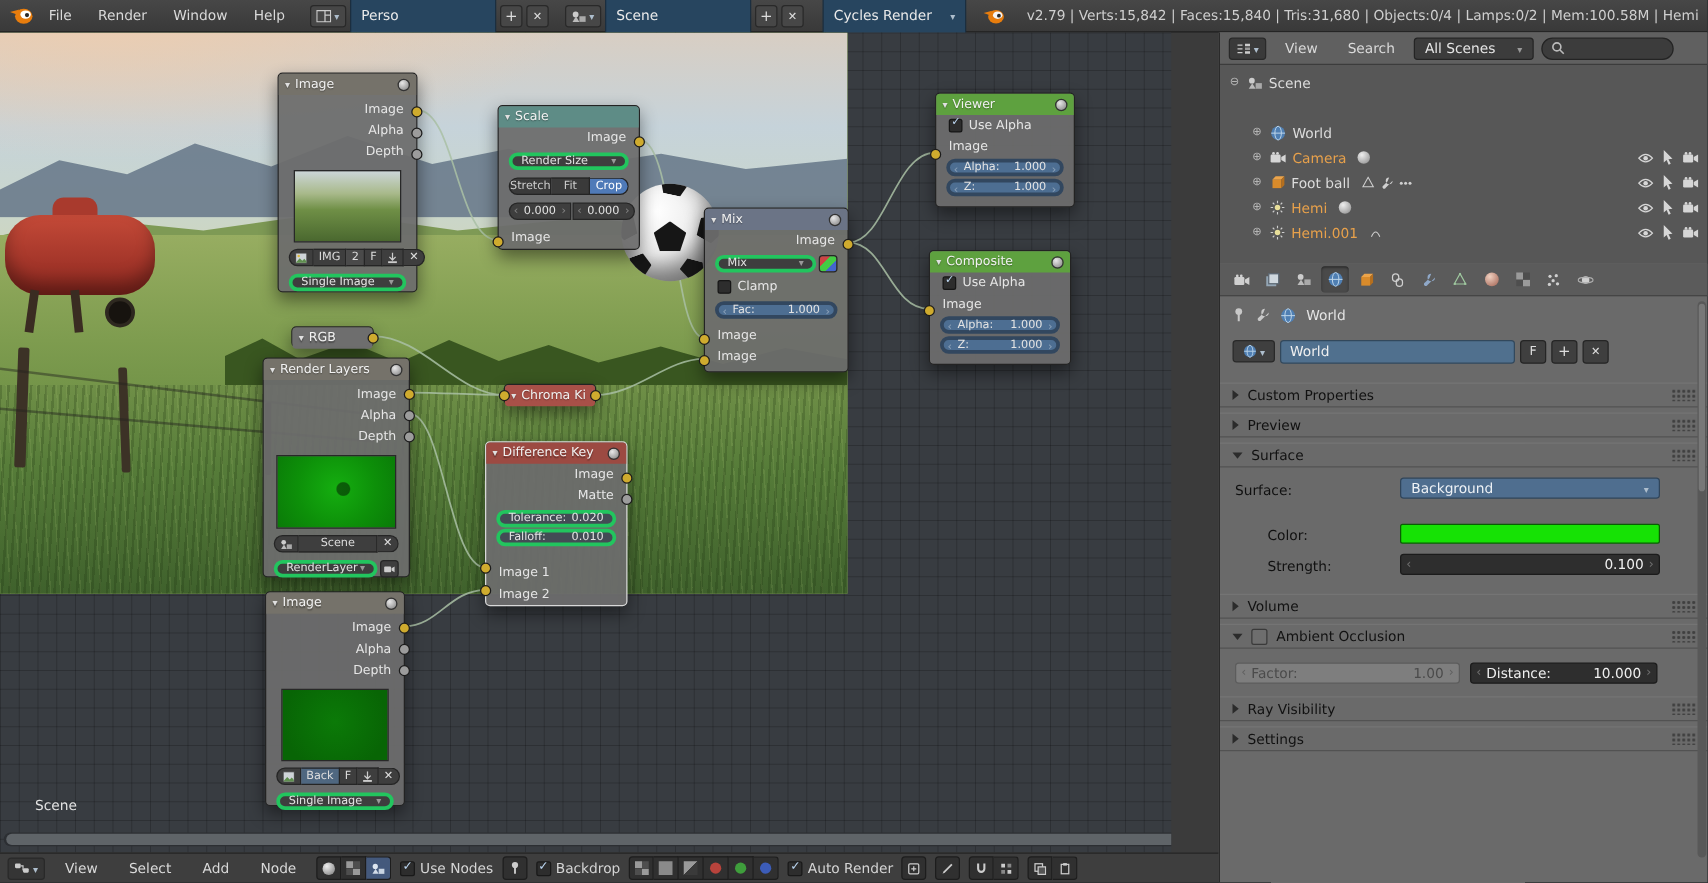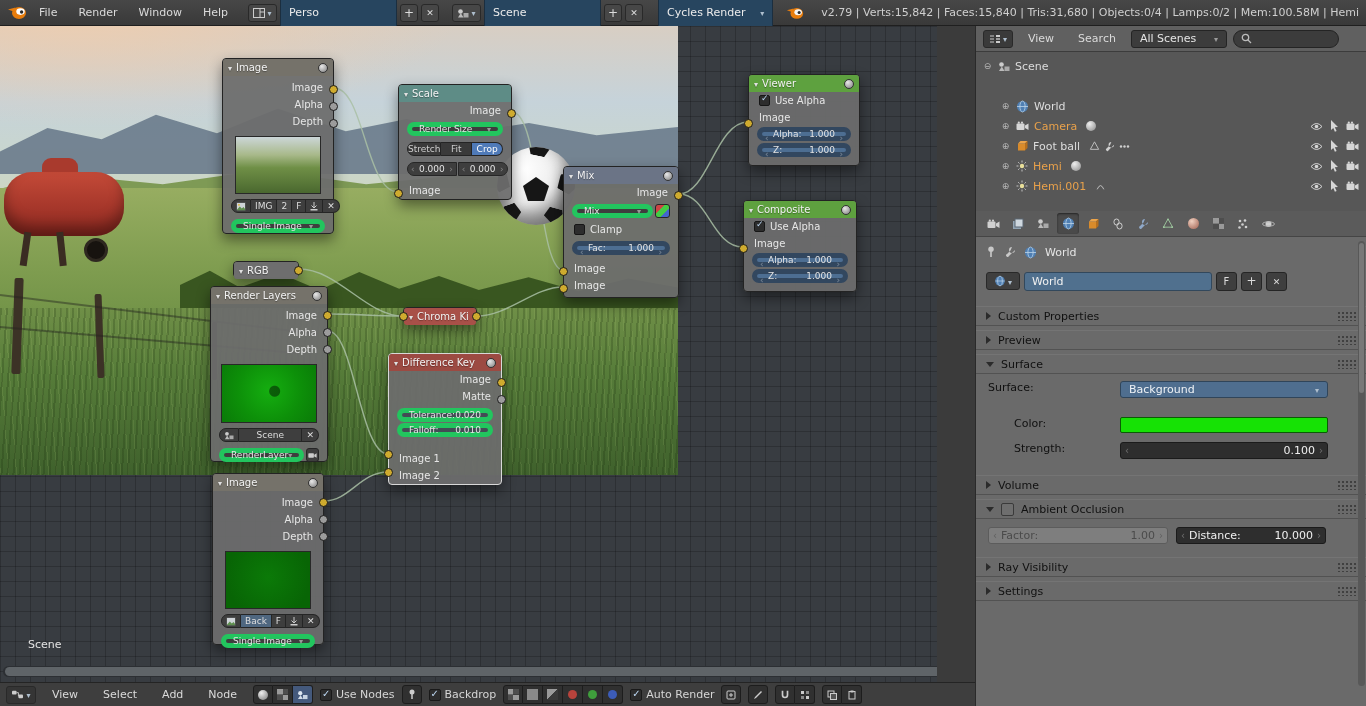--- a/index.html
+++ b/index.html
@@ -41,21 +41,21 @@
 .ball{position:absolute;left:497px;top:121px;width:78px;height:78px;border-radius:50%;overflow:hidden;background:radial-gradient(circle at 35% 28%,#ffffff,#ececec 45%,#bdbdbd 75%,#8f8f8f);box-shadow:inset -9px -11px 16px rgba(0,0,0,.35)}
 .pent{position:absolute;background:#161616;clip-path:polygon(50% 0%,100% 38%,81% 100%,19% 100%,0% 38%)}
 
 .node{position:absolute;display:flex;flex-direction:column;background:rgba(108,108,108,.94);border:1px solid #232323;border-radius:4px;box-shadow:0 6px 14px rgba(0,0,0,.45);font-size:10px;color:#e6e6e6}
 .node.sel{border-color:#d8d8d8}
 .nhead{height:17px;display:flex;align-items:center;gap:4px;padding:0 5px;border-radius:3px 3px 0 0;color:#f2f2f2;text-shadow:0 1px 1px rgba(0,0,0,.35);flex:none}
 .ntri::after{content:"▾";font-size:8px;color:#e0e0e0}
 .nsphere{margin-left:auto;width:10px;height:10px;border-radius:50%;background:radial-gradient(circle at 35% 30%,#e8e8e8,#7e7e7e);border:1px solid #333}
 .nrow{height:17px;display:flex;align-items:center;padding:0 10px;flex:none}
 .nout{justify-content:flex-end}
-.npill{height:14px;display:flex;align-items:center;background:#3e3e3e;border:5px solid #22c55e;border-radius:7px;margin:3px 8px;padding:0 7px;font-size:9px;color:#e3e3e3;flex:none}
+.npill{height:14px;display:flex;align-items:center;background:#3e3e3e;border:3px solid #22c55e;border-radius:7px;margin:3px 8px;padding:0 7px;font-size:9px;color:#e3e3e3;flex:none}
 .nslider{background:#4d6e92;border-color:#32475f}
 .numf{position:relative;padding:0 11px}
 .numf::before{content:"‹";position:absolute;left:3px;top:0;color:rgba(255,255,255,.35);font-size:9px;line-height:13px}
 .numf::after{content:"›";position:absolute;right:3px;top:0;color:rgba(255,255,255,.35);font-size:9px;line-height:13px}
 .mlauto{margin-left:auto}
 .ncheck{width:11px;height:11px;background:#2d2d2d;border:1px solid #161616;border-radius:2px;position:relative;flex:none}
 .ncheck.on::after{content:"✓";position:absolute;left:1px;top:-3px;font-size:9px;color:#bcd7f2}
 .optrow{display:flex;margin:3px 8px;flex:none}
 .optseg{flex:1;height:14px;background:#3a3a3a;border:1px solid #242424;border-left:0;color:#ccc;display:flex;align-items:center;justify-content:center;font-size:9px}
 .optseg:first-child{border-left:1px solid #242424;border-radius:7px 0 0 7px}
@@ -116,21 +116,21 @@
 .ptab{width:22px;height:21px;display:flex;align-items:center;justify-content:center;border-radius:3px}
 .ptab.on{background:#4a4a4a;box-shadow:inset 0 1px 2px rgba(0,0,0,.5)}
 .pbread{position:absolute;left:0;top:26px;width:391px;height:30px;display:flex;align-items:center;gap:8px;padding:0 10px;color:#e4e4e4}
 .pdb{position:absolute;left:0;top:56px;width:391px;height:28px;display:flex;align-items:center;gap:4px;padding:0 10px}
 .dbfield{width:188px;height:19px;background:#50708e;border:1px solid #32485c;border-radius:3px;display:flex;align-items:center;padding:0 7px;color:#f0f0f0}
 .pbtn{width:21px;height:19px;background:#3f3f3f;border:1px solid #252525;border-radius:3px;display:flex;align-items:center;justify-content:center;color:#ddd;font-size:10px}
 .phead{position:absolute;left:0;width:391px;height:20px;display:flex;align-items:center;gap:7px;padding:0 10px;color:#111;border-top:1px solid rgba(255,255,255,.07);border-bottom:1px solid rgba(0,0,0,.22)}
 .tri-r{width:0;height:0;border-left:5px solid #2b2b2b;border-top:4px solid transparent;border-bottom:4px solid transparent;flex:none}
 .tri-d{width:0;height:0;border-top:5px solid #2b2b2b;border-left:4px solid transparent;border-right:4px solid transparent;flex:none}
 .drag-dots{margin-left:auto;width:20px;height:10px;background-image:radial-gradient(rgba(0,0,0,.4) 1px,transparent 1.4px);background-size:4px 4px}
-.prow{position:absolute;left:0;width:352px;height:18px;display:flex;align-items:flex-start;padding-left:12px}
+.prow{position:absolute;left:0;width:352px;height:18px;display:flex;align-items:flex-end;padding-left:12px}
 .plabel{width:132px;color:#101010;flex:none}
 .plabel.ind{padding-left:26px}
 .pval{flex:1;display:flex}
 .pdd{flex:1;height:17px;background:#4f6e8f;border:1px solid #30455a;border-radius:3px;color:#eef2f6;display:flex;align-items:center;padding:0 8px}
 .swatch{flex:1;height:16px;background:#16e205;border:1px solid #0a5c04;border-radius:2px}
 .pnum{height:17px;background:#2e2e2e;border:1px solid #1b1b1b;border-radius:3px;color:#efefef;display:flex;align-items:center;padding:0 12px;position:relative}
 .pnum::before{content:"‹";position:absolute;left:4px;color:rgba(255,255,255,.3);font-size:10px}
 .pnum::after{content:"›";position:absolute;right:4px;color:rgba(255,255,255,.3);font-size:10px}
 .pnum.dis{background:#7e7e7e;border-color:#5c5c5c;color:#4b4b4b}
 .pnum.dis::before,.pnum.dis::after{color:rgba(0,0,0,.25)}

